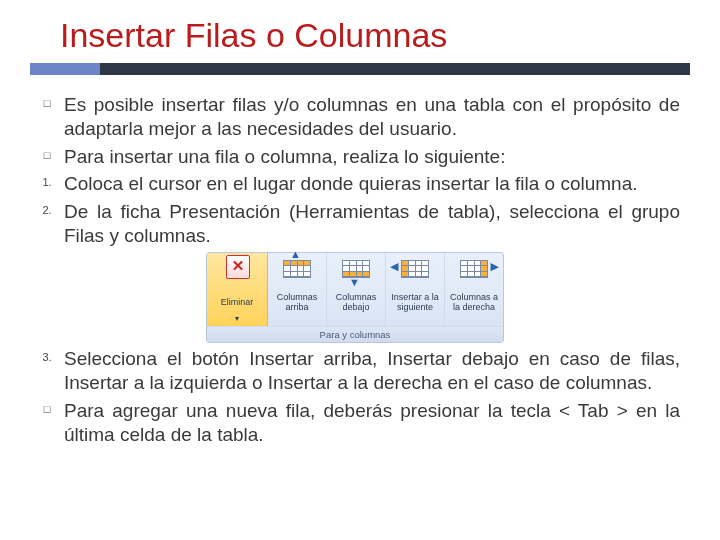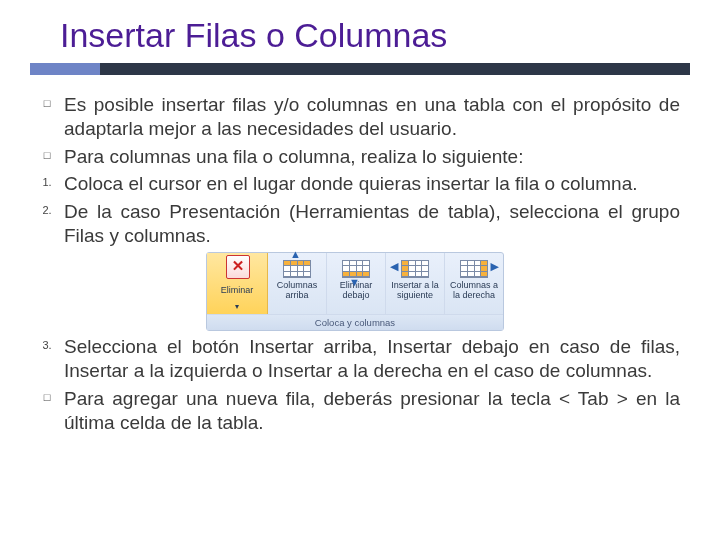--- a/index.html
+++ b/index.html
@@ -1,35 +1,35 @@
 <!DOCTYPE html>
 <html><head>
 <meta charset="utf-8">
 <style>
   html,body{margin:0;padding:0;width:720px;height:540px;background:#fff;font-family:Arial,Helvetica,sans-serif;color:#3a3a3a}
   .slide{box-sizing:border-box;padding:16px 30px 10px 30px;width:720px;height:540px;position:relative}
-  .title{font-size:34px;font-weight:400;color:#4c1d95;margin:0 0 8px 0;padding-left:30px}
+  .title{font-size:34px;font-weight:400;color:#b91c1c;margin:0 0 8px 0;padding-left:30px}
   .underline{height:12px;display:flex;margin-bottom:18px}
   .underline .accent{width:70px;background:#6e84c6}
   .underline .rest{flex:1;background:#2d3748}
   .body{font-size:19px;line-height:1.25;padding:0 10px 0 0}
   .row{display:flex;margin-bottom:4px;text-align:justify;text-justify:inter-word}
   .marker{width:34px;flex:0 0 34px;text-align:center;font-size:12px;color:#444;padding-top:4px}
   .marker.sq{font-size:11px}
   .marker.num{font-size:11px;letter-spacing:0}
   .txt{flex:1}
   .ribbon-wrap{display:flex;justify-content:center;margin:2px 0 4px 0}
 
   
   .ribbon-group{border:1px solid #b9c8df;border-radius:3px;display:flex;flex-direction:column;background:linear-gradient(#e9f0fb,#d6e2f2);font-family:"Segoe UI",Tahoma,sans-serif}
   .ribbon-buttons{display:flex}
   .rbtn{display:flex;flex-direction:column;align-items:center;justify-content:flex-start;width:54px;padding:4px 2px 2px 2px;border-right:1px solid #cfdaec}
   .rbtn:last-child{border-right:none}
   .rbtn .icon{width:34px;height:24px;display:flex;align-items:center;justify-content:center;position:relative}
-  .rbtn .lbl{font-size:9px;line-height:1.05;text-align:center;color:#2a3b55;margin-top:0;min-height:20px;display:flex;align-items:center}
+  .rbtn .lbl{font-size:9px;line-height:1.05;text-align:center;color:#2a3b55;margin-top:12px;min-height:20px;display:flex;align-items:center}
   .rbtn.big{width:56px}
   .rbtn.active{background:linear-gradient(#ffe7a0,#ffd35a);border-right:1px solid #e6b84a}
   .ribbon-caption{font-size:9.5px;text-align:center;color:#4a5a7a;padding:2px 0;border-top:1px solid #cfdaec;background:linear-gradient(#dde7f5,#cfdcef)}
   .dd{font-size:8px;color:#2a3b55;margin-top:1px}
 
   
   .grid-icon{width:28px;height:18px;display:grid;grid-template-columns:repeat(4,1fr);grid-template-rows:repeat(3,1fr);gap:1px;background:#7a8aa6;padding:1px;box-sizing:border-box}
   .grid-icon span{background:#fff}
   .grid-icon .hl{background:#f7b13c}
   .arrow{position:absolute;font-size:11px;color:#2a63b0}
@@ -45,29 +45,29 @@
       <div class="rest"></div>
   </div>
 
   <div class="body">
     <div class="row">
       <div class="marker sq">□</div>
       <div class="txt">Es posible insertar filas y/o columnas en una tabla con el propósito de adaptarla mejor a las necesidades del usuario.</div>
     </div>
     <div class="row">
       <div class="marker sq">□</div>
-      <div class="txt">Para columnas una fila o columna, realiza lo siguiente:</div>
+      <div class="txt">Para insertar una fila o columna, realiza lo siguiente:</div>
     </div>
     <div class="row">
       <div class="marker num">1.</div>
       <div class="txt">Coloca el cursor en el lugar donde quieras insertar la fila o columna.</div>
     </div>
     <div class="row">
       <div class="marker num">2.</div>
-      <div class="txt">De la caso Presentación (Herramientas de tabla), selecciona el grupo Filas y columnas.</div>
+      <div class="txt">De la ficha Presentación (Herramientas de tabla), selecciona el grupo Filas y columnas.</div>
     </div>
 
     <div class="ribbon-wrap">
       <div class="ribbon-group">
         <div class="ribbon-buttons">
           <div class="rbtn big active">
             <div class="icon">
               <div class="redx">✕</div>
             </div>
             <div class="lbl">Eliminar</div>
@@ -104,21 +104,21 @@
                   <span></span>
                   <span></span>
                   <span></span>
                   <span class="hl"></span>
                   <span class="hl"></span>
                   <span class="hl"></span>
                   <span class="hl"></span>
                 </div>
               <div class="arrow" style="bottom:-9px;left:10px">▼</div>
             </div>
-            <div class="lbl">Eliminar debajo</div>
+            <div class="lbl">Columnas debajo</div>
           </div>
           <div class="rbtn">
             <div class="icon">
               <div class="grid-icon">
                   <span class="hl"></span>
                   <span></span>
                   <span></span>
                   <span></span>
                   <span class="hl"></span>
                   <span></span>
@@ -147,21 +147,21 @@
                   <span></span>
                   <span></span>
                   <span></span>
                   <span class="hl"></span>
                 </div>
               <div class="arrow" style="right:-8px;top:3px">▶</div>
             </div>
             <div class="lbl">Columnas a la derecha</div>
           </div>
         </div>
-        <div class="ribbon-caption">Coloca y columnas</div>
+        <div class="ribbon-caption">Para y columnas</div>
       </div>
     </div>
 
     <div class="row">
       <div class="marker num">3.</div>
       <div class="txt">Selecciona el botón Insertar arriba, Insertar debajo en caso de filas, Insertar a la izquierda o Insertar a la derecha en el caso de columnas.</div>
     </div>
     <div class="row">
       <div class="marker sq">□</div>
       <div class="txt">Para agregar una nueva fila, deberás presionar la tecla &lt; Tab &gt; en la última celda de la tabla.</div>

